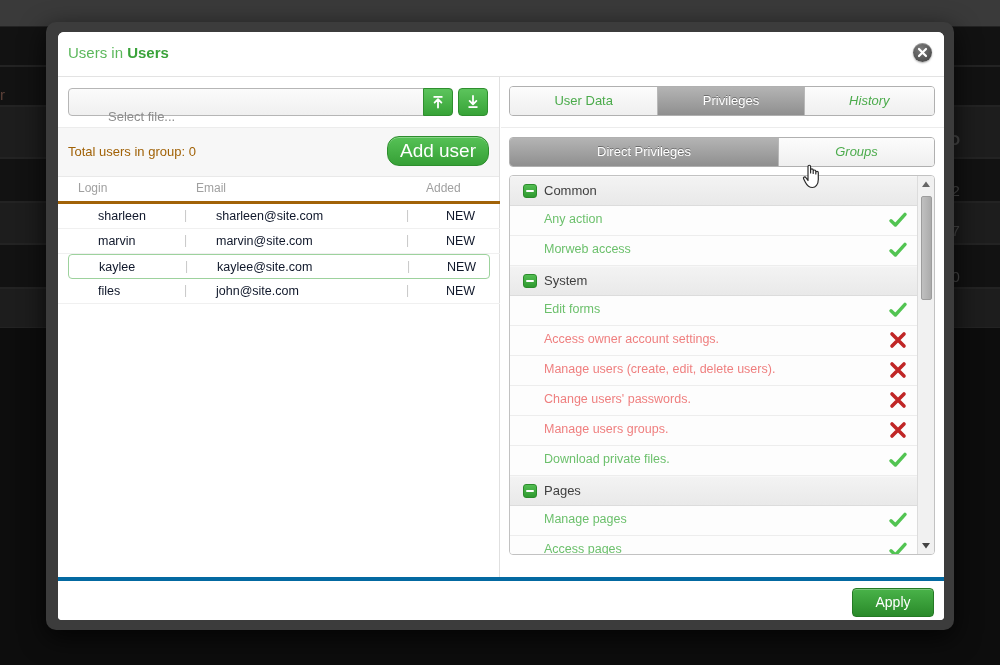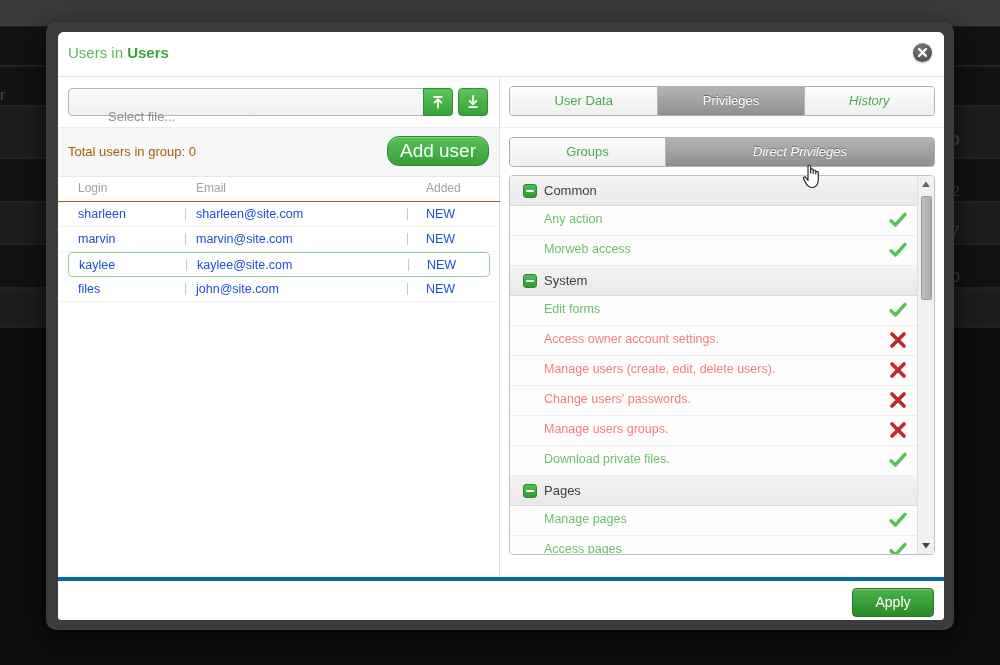--- a/index.html
+++ b/index.html
@@ -208,21 +208,21 @@
     box-shadow: inset 0 1px 0 rgba(255,255,255,.3);
     cursor: pointer;
     white-space: nowrap;
   }
 
   
   .user-table { position: absolute; left: 0; top: 99px; width: 442px; }
   .ut-head {
     position: relative;
     height: 25px;
-    border-bottom: 1px solid #a16207;
+    border-bottom: 3px solid #a16207;
   }
   .ut-head span {
     position: absolute;
     top: 5px;
     font-size: 12px;
     color: #a0a0a0;
   }
   .ut-row {
     position: relative;
     height: 25px;
@@ -233,22 +233,23 @@
     border: 1px solid #9dd29d;
     border-radius: 4px;
     background: #fff;
     margin: 0 10px;
     width: 422px;
   }
   .ut-row span.cell {
     position: absolute;
     top: 5px;
     font-size: 12.5px;
-    color: #1d4ed8;
+    color: #0f172a;
     white-space: nowrap;
+    margin-left: 20px;
   }
   .ut-row .sep {
     position: absolute;
     top: 4px;
     font-size: 12px;
     color: #c8c8c8;
   }
   .c-login { left: 20px; }
   .c-email { left: 138px; }
   .c-added { left: 368px; }
@@ -556,22 +557,22 @@
         <div class="tabrow">
           <div class="tabgroup g1">
             <div class="tab">User Data</div>
             <div class="tab active">Privileges</div>
             <div class="tab">History</div>
           </div>
         </div>
 
         <div class="subtabrow">
           <div class="tabgroup g2">
+            <div class="tab active wide">Direct Privileges</div>
             <div class="tab">Groups</div>
-            <div class="tab active wide">Direct Privileges</div>
           </div>
         </div>
 
         <div class="privbox">
           <div class="privlist">
 
             <div class="grp-head">
               <span class="grp-icon"></span>
               <span class="grp-label">Common</span>
             </div>

